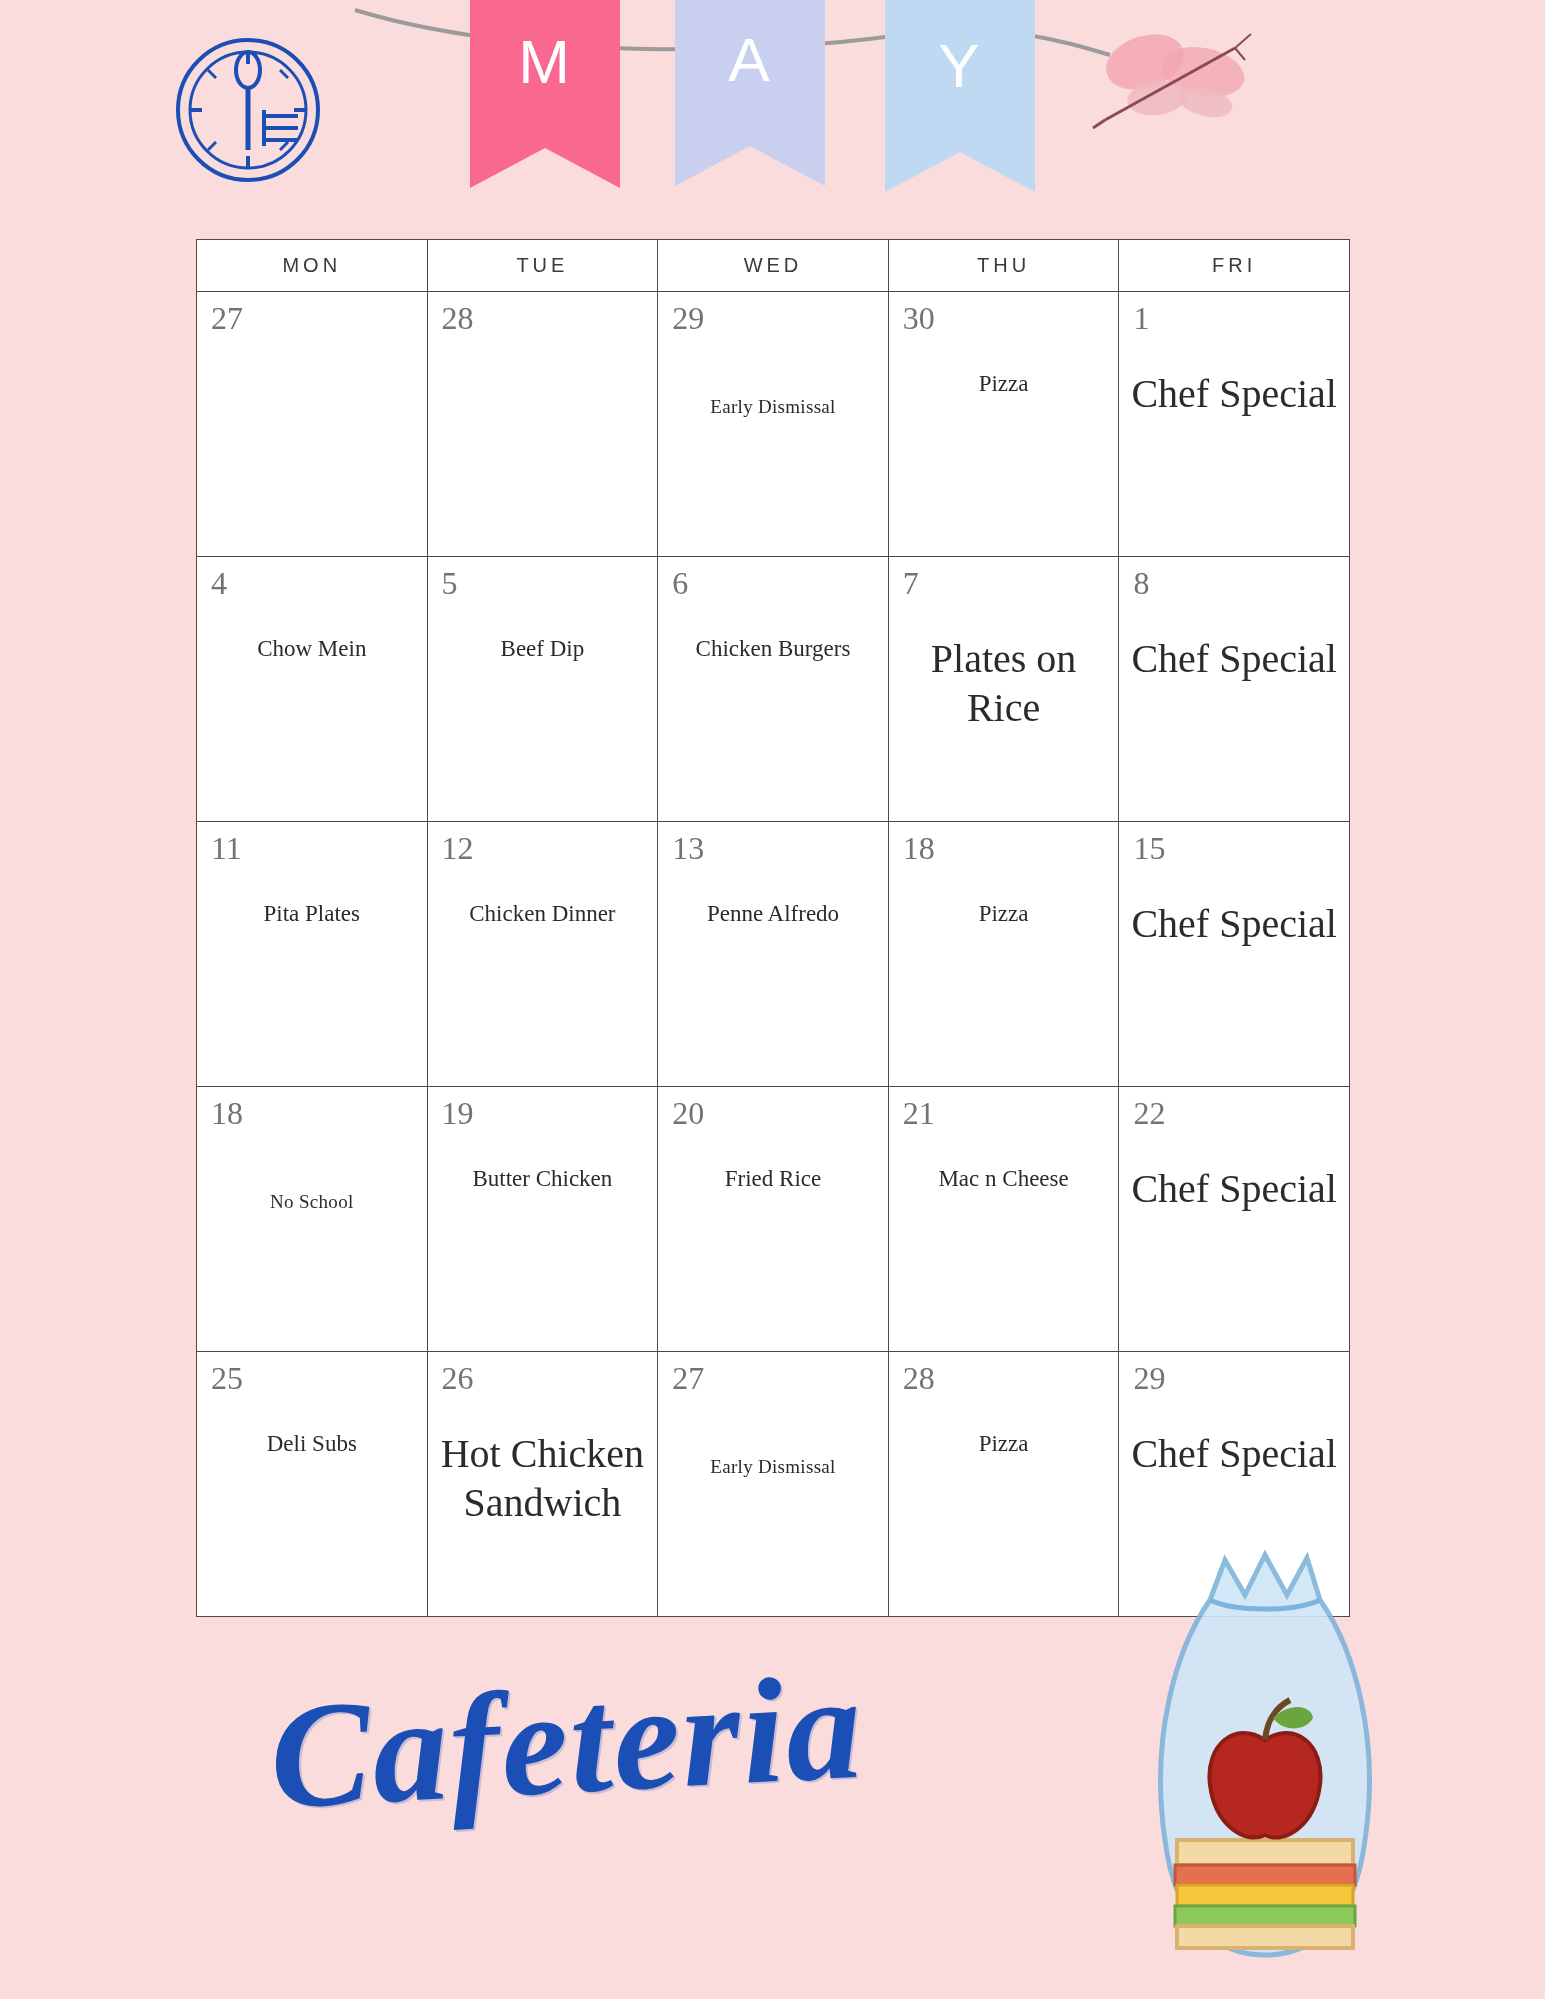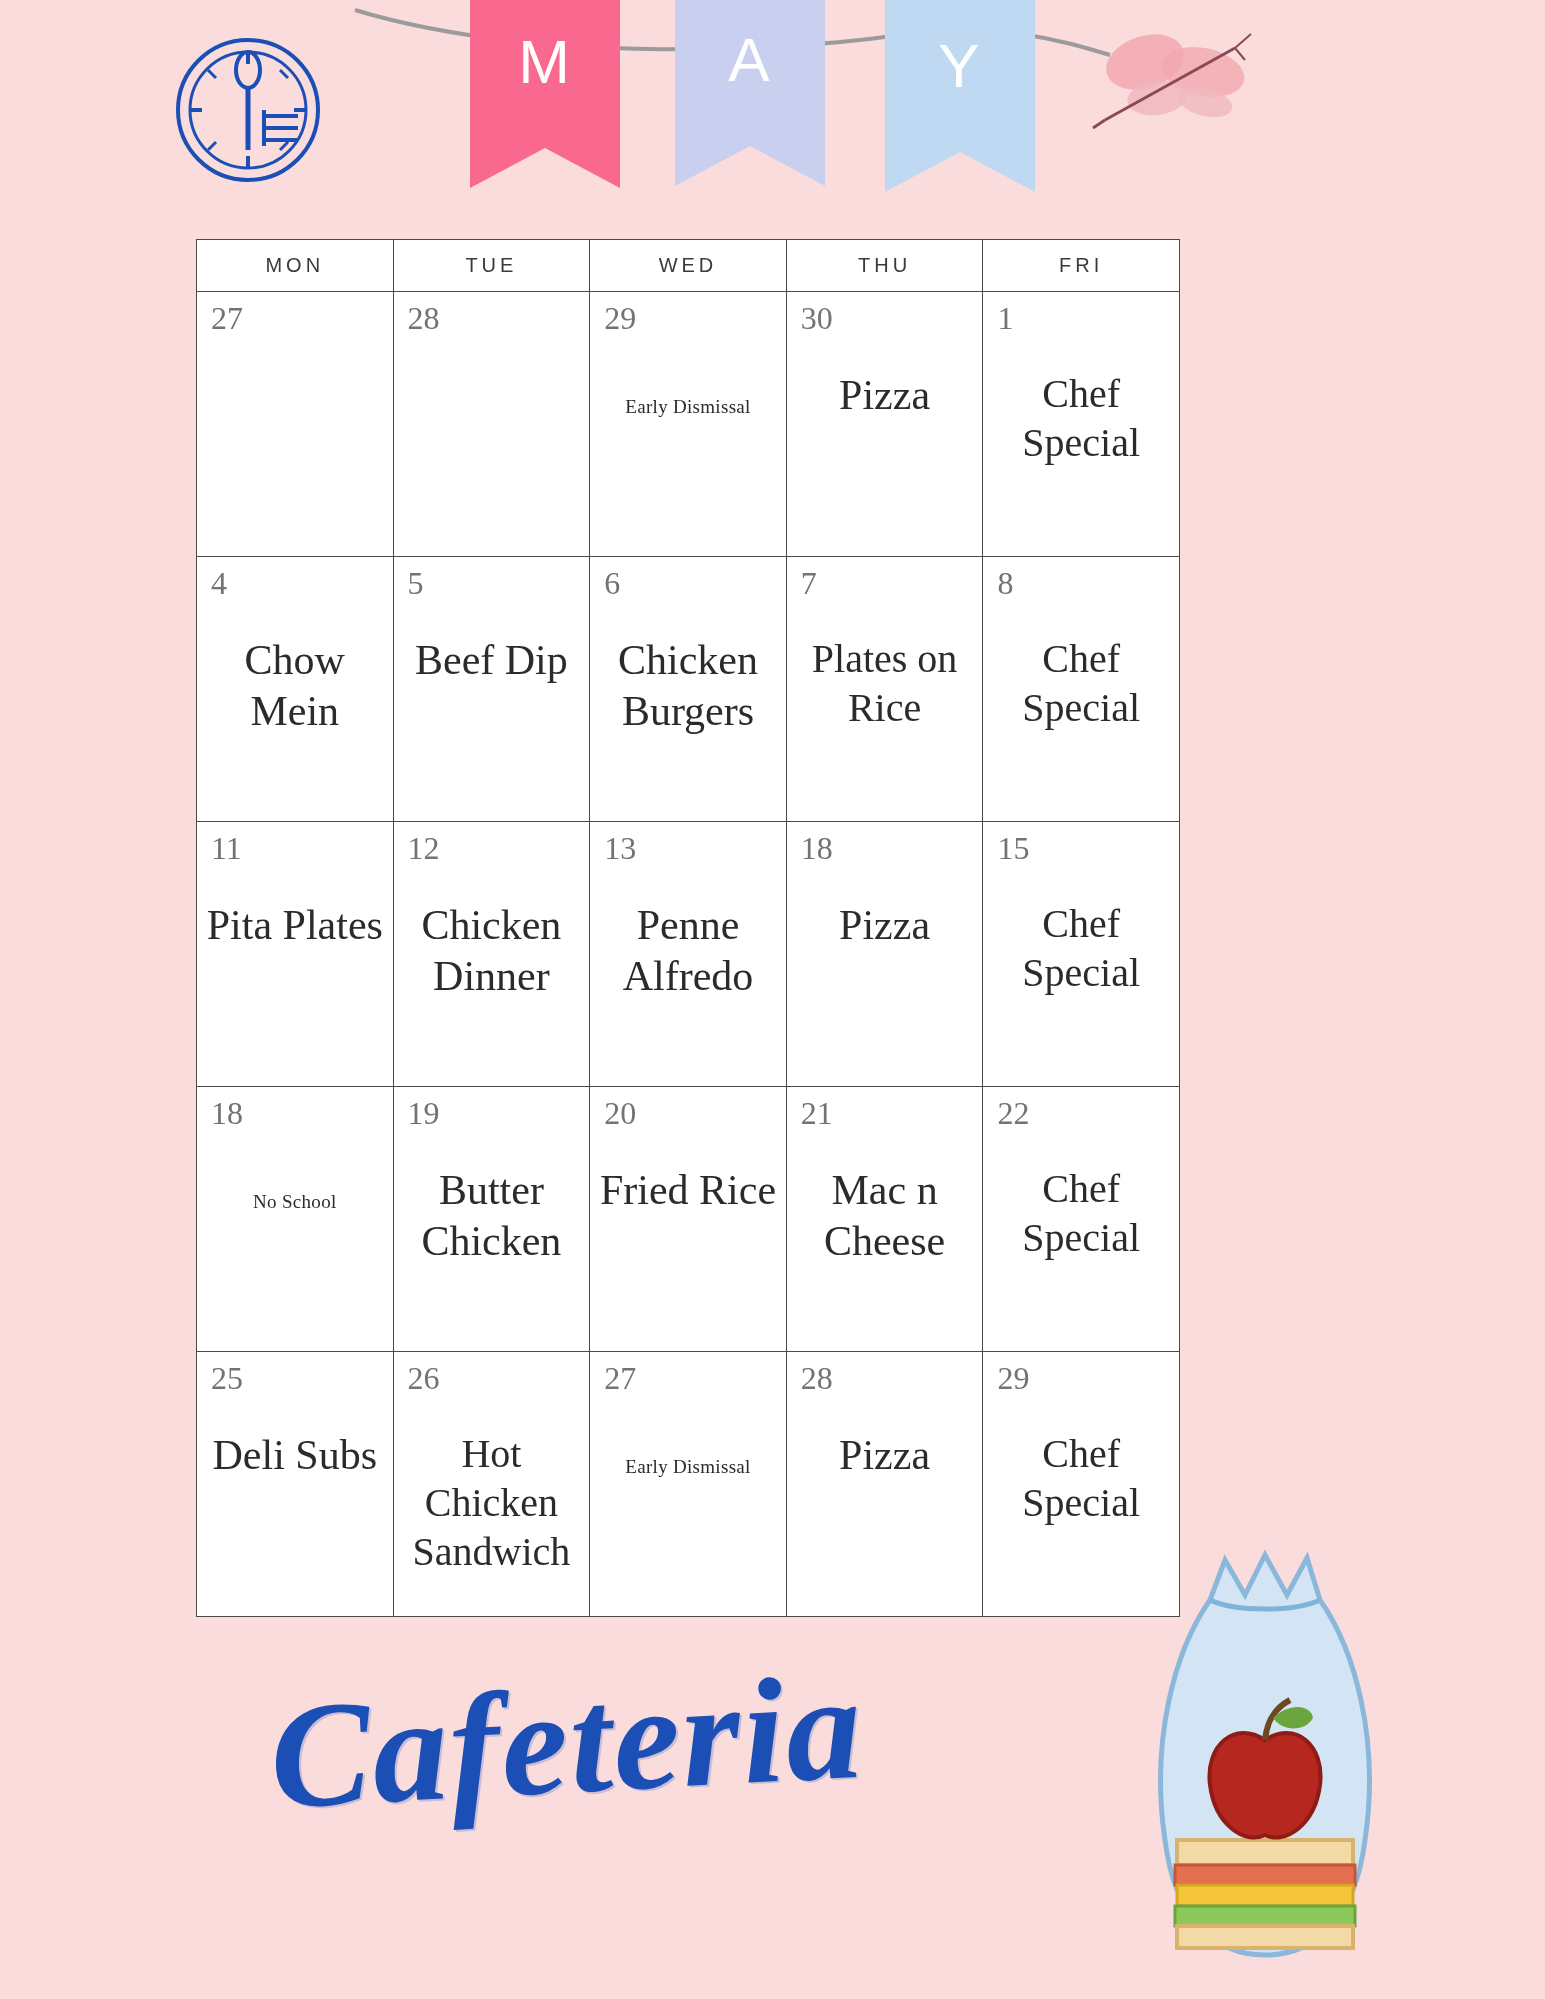--- a/index.html
+++ b/index.html
@@ -64,21 +64,21 @@
     top: 20px;
     width: 175px;
     height: 120px;
   }
 
   
   .calendar {
     position: absolute;
     left: 196px;
     top: 239px;
-    width: 984px;
+    width: 1154px;
     border-collapse: collapse;
     background: #ffffff;
     table-layout: fixed;
   }
   .calendar th, .calendar td {
     border: 1px solid #4a4a4a;
     background: #ffffff;
     vertical-align: top;
   }
   .calendar th {
@@ -104,21 +104,21 @@
     color: #737373;
     font-family: "Liberation Serif", serif;
     line-height: 1;
   }
   .meal {
     position: absolute;
     top: 78px;
     left: 0;
     width: 100%;
     text-align: center;
-    font-size: 42px;
+    font-size: 23px;
     color: #2b2b2b;
     line-height: 1.22;
     padding: 0 4px;
     font-family: "Liberation Serif", serif;
   }
   .meal.small {
     font-size: 19px;
     top: 103px;
     letter-spacing: 0.3px;
   }

